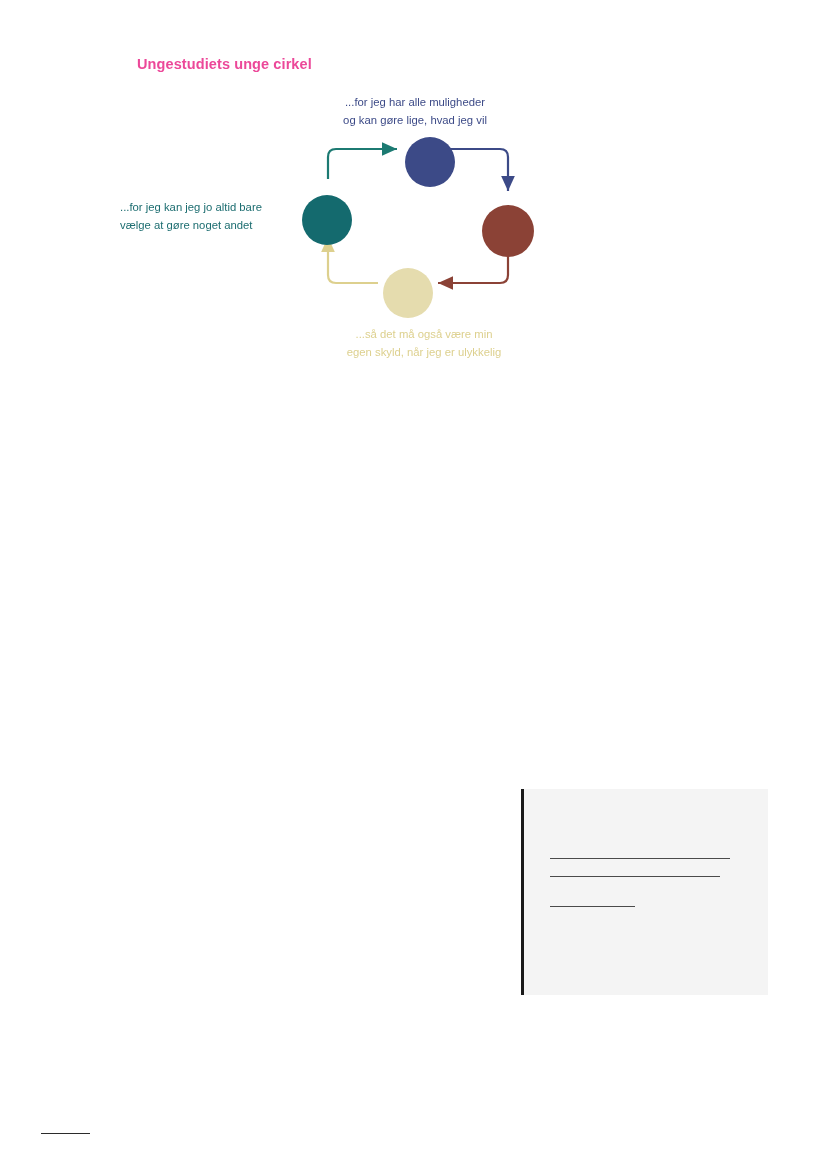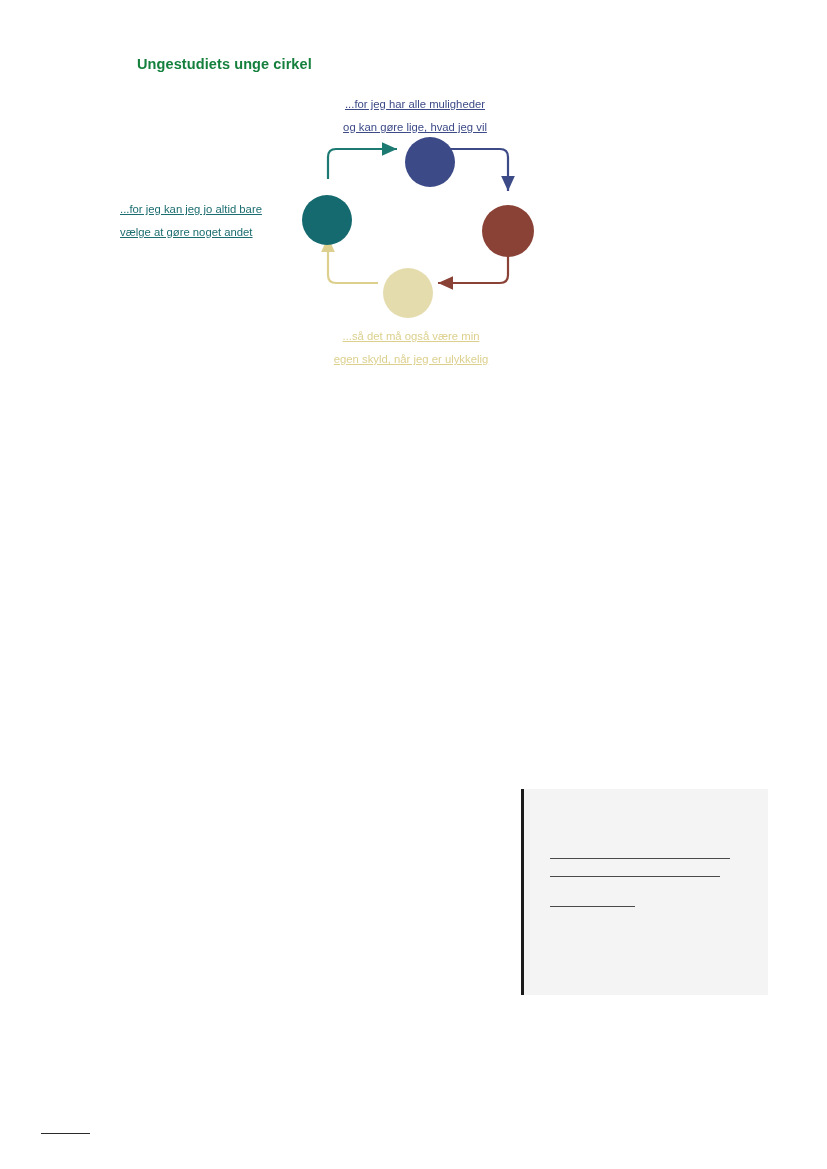--- a/index.html
+++ b/index.html
@@ -19,60 +19,59 @@
     inset: 0;
     background: #ffffff;
   }
   
   .fig-title {
     position: absolute;
     left: 137px;
     top: 56px;
     font-size: 14.5px;
     font-weight: bold;
-    color: #15803d;
+    color: #ec4899;
     letter-spacing: 0.1px;
     white-space: nowrap;
   }
   
   .diagram {
     position: absolute;
     left: 120px;
     top: 85px;
     width: 620px;
     height: 290px;
   }
   .diagram svg {
     position: absolute;
     left: 0;
     top: 0;
   }
   .cap {
     position: absolute;
     font-size: 11.3px;
-    line-height: 23px;
+    line-height: 18px;
     white-space: pre-line;
-    text-decoration: underline;
   }
   .cap-top {
     left: 200px;
     top: 8px;
     width: 190px;
     text-align: center;
     color: #3c4a87;
   }
   .cap-right {
     left: 420px;
     top: 131px;
     width: 190px;
     text-align: center;
     color: #8b4236;
   }
   .cap-bottom {
-    left: 196px;
+    left: 209px;
     top: 240px;
     width: 190px;
     text-align: center;
     color: #ddd08e;
   }
   .cap-left {
     left: 0px;
     top: 113px;
     width: 180px;
     text-align: left;

